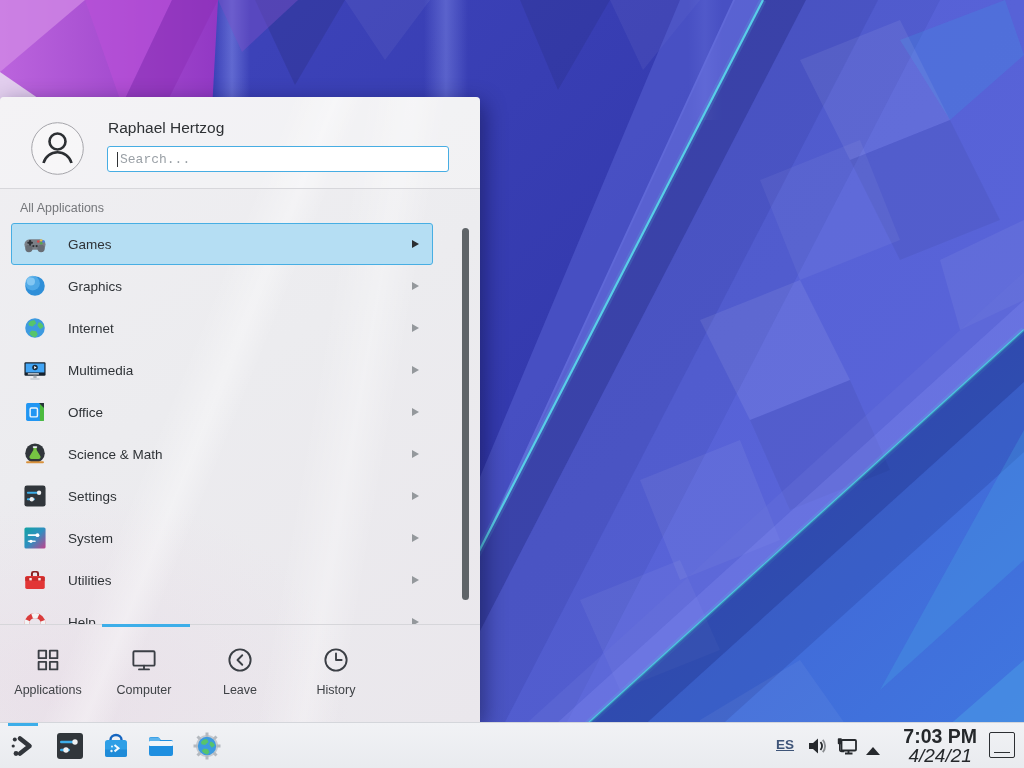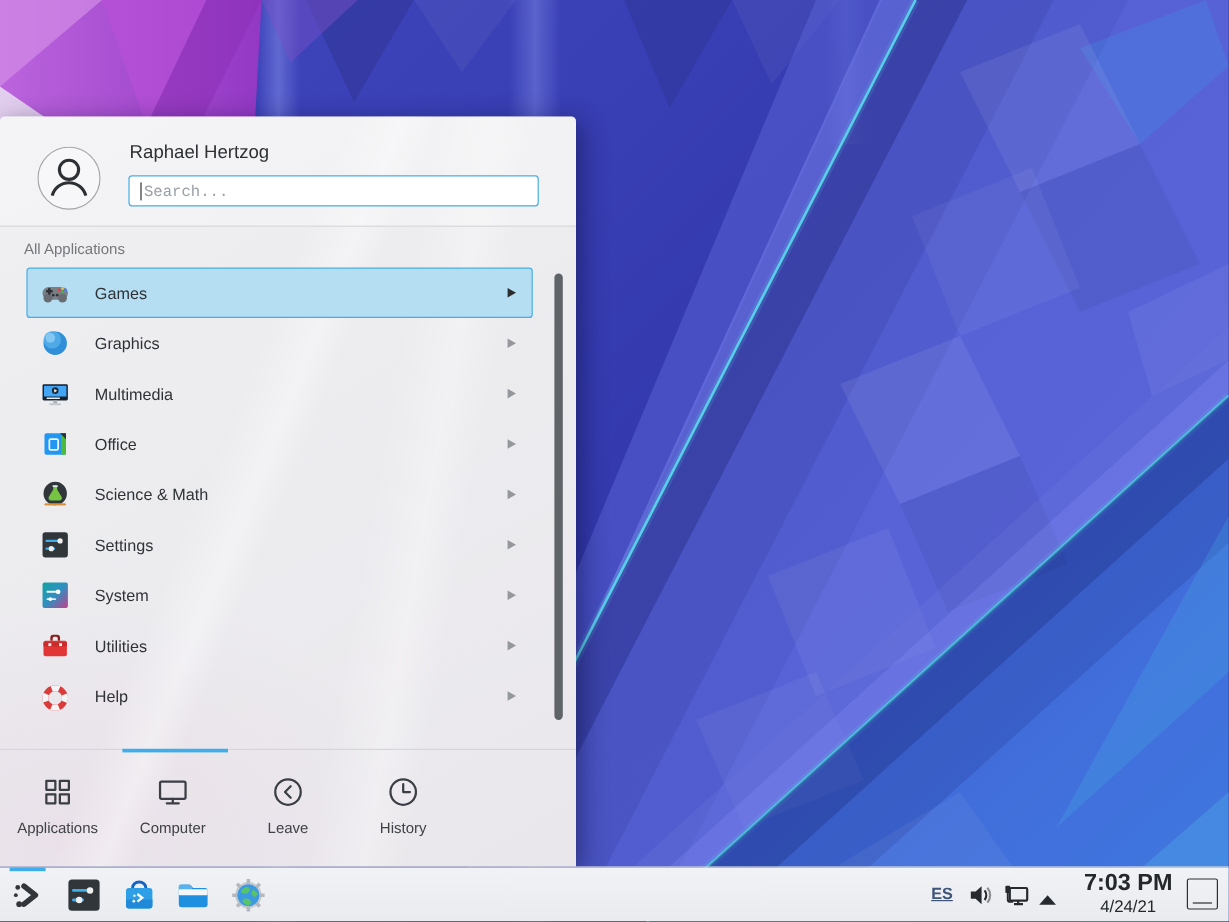--- a/index.html
+++ b/index.html
@@ -25,21 +25,21 @@
   .searchwrap{position:absolute;left:107px;top:49px;width:342px;height:26px;
               background:#fff;border:1px solid #47ade3;border-radius:3px;}
   .searchwrap input{position:absolute;inset:0;width:100%;height:100%;border:none;outline:none;
               background:transparent;padding:0 8px 0 12px;font-size:13px;
               font-family:Liberation Mono, monospace;color:#2e3134;}
   .searchwrap input::placeholder{color:#9aa0a6;opacity:1;}
   .caret{position:absolute;left:9px;top:5px;width:1px;height:15px;background:#303336;z-index:2;}
 
   .seclabel{position:absolute;left:20px;top:104px;font-size:12.5px;color:#75777b;}
   .menulist{position:absolute;left:0;top:122px;width:480px;height:405px;overflow:hidden;padding-top:4px;}
-  .mrow{height:42px;margin-left:22px;width:422px;display:flex;align-items:center;
+  .mrow{height:42px;margin-left:11px;width:422px;display:flex;align-items:center;
         border:1px solid transparent;border-radius:3px;cursor:pointer;}
   .mrow.selected{background:#b5def3;border-color:#47aee3;}
   .mi-icon{width:26px;height:26px;margin-left:10px;flex:0 0 26px;}
   .mi-icon svg{width:26px;height:26px;display:block;}
   .mi-label{margin-left:20px;font-size:13.5px;color:#2f3337;}
   .mi-arrow{margin-left:auto;margin-right:13px;width:0;height:0;
             border-left:7px solid #94989c;border-top:4.5px solid transparent;border-bottom:4.5px solid transparent;}
   .mrow.selected .mi-arrow{border-left-color:#2b2e31;}
   .scrollbar{position:absolute;left:462px;top:131px;width:7px;height:372px;
              background:#5f6468;border-radius:3.5px;cursor:pointer;}
@@ -56,21 +56,21 @@
   
   .panel{position:absolute;left:0;top:722px;width:1024px;height:46px;
          background:linear-gradient(#f1f2f5,#e9ebef);border-top:1px solid #d4d6db;}
   .launch{position:absolute;top:7px;width:32px;height:32px;cursor:pointer;}
   .launch svg{width:32px;height:32px;display:block;}
   .llite{position:absolute;top:0;width:30px;height:3px;background:#3daee9;}
   .kbd{position:absolute;left:776px;top:14px;font-size:13.5px;font-weight:bold;color:#3e5478;cursor:pointer;text-decoration:underline;}
   .trayic{position:absolute;cursor:pointer;}
   .clock{position:absolute;right:47px;top:2px;text-align:center;color:#25282b;cursor:pointer;}
   .clock .time{font-size:19.5px;line-height:22px;font-weight:bold;}
-  .clock .date{font-size:14px;line-height:17px;}
+  .clock .date{font-size:19px;line-height:17px;font-style:italic;}
   .deskbtn{position:absolute;right:9px;top:9px;width:26px;height:26px;border:1.5px solid #2c2f33;
            border-radius:2px;cursor:pointer;}
   .deskbtn .dline{position:absolute;left:4px;right:4px;bottom:4px;height:1.5px;background:#2c2f33;}
 </style>
 </head>
 <body>
 
 <div class="screen">
 
   <svg id="wp" viewBox="0 0 1024 768" preserveAspectRatio="none">
@@ -187,20 +187,32 @@
               <circle cx="13" cy="12.5" r="9" fill="#55aeea" opacity=".85"></circle>
               <circle cx="11" cy="10.5" r="5" fill="#8ccdf4" opacity=".85"></circle>
             </svg>
           </span>
     <span class="mi-label">Graphics</span>
     <span class="mi-arrow"></span>
   </div>
         <div class="mrow">
     <span class="mi-icon">
             <svg viewBox="0 0 32 32">
+              <circle cx="16" cy="16" r="12" fill="#3d9ae0"></circle>
+              <path d="M8 10 q3 -4.5 7.5 -3.5 l2 3.5 -4.5 4 -4.5 -1 z" fill="#57c46b"></path>
+              <path d="M20.5 9 q5 1 6 5.5 l-4 3 -3.5 -4.5 z" fill="#57c46b"></path>
+              <path d="M12 19 l5.5 1 2 4 -3 3.5 q-5.5 -1 -7.5 -5.5 z" fill="#57c46b"></path>
+            </svg>
+          </span>
+    <span class="mi-label">Internet</span>
+    <span class="mi-arrow"></span>
+  </div>
+        <div class="mrow">
+    <span class="mi-icon">
+            <svg viewBox="0 0 32 32">
               <rect x="3" y="6.5" width="26" height="16.5" rx="1.5" fill="#16222e"></rect>
               <rect x="4.5" y="8" width="23" height="11" fill="#42a5f5"></rect>
               <circle cx="16" cy="13" r="3.4" fill="#1d2c3a"></circle>
               <path d="M15 11.2 l3 1.8 -3 1.8 z" fill="#fff"></path>
               <rect x="7" y="20" width="14" height="1.6" rx=".8" fill="#e8ecef"></rect>
               <rect x="14" y="23" width="4" height="3" fill="#aab0b6"></rect>
               <rect x="10" y="26" width="12" height="2" rx="1" fill="#c3c9cf"></rect>
             </svg>
           </span>
     <span class="mi-label">Multimedia</span>

